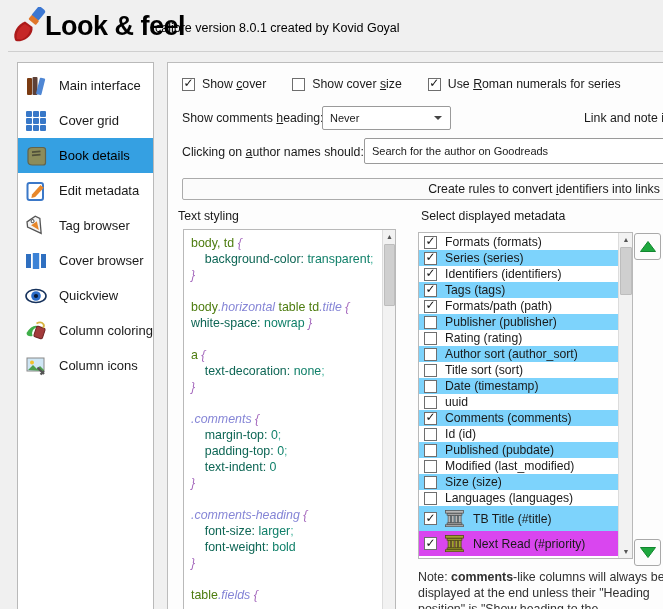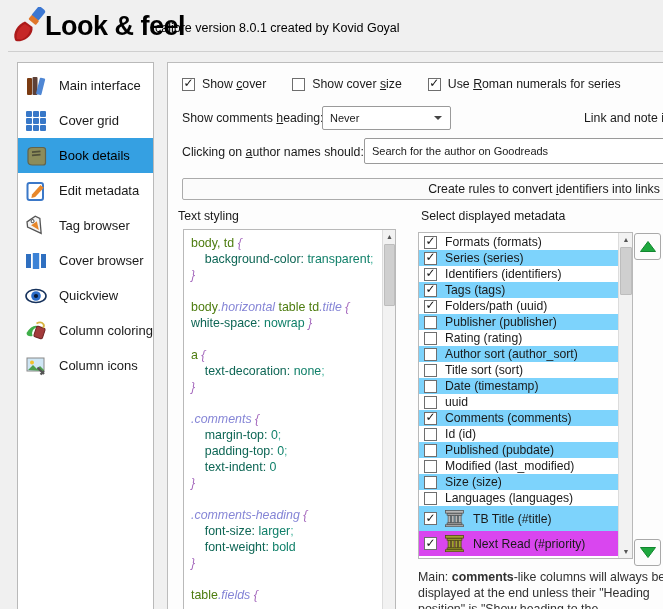--- a/index.html
+++ b/index.html
@@ -239,21 +239,21 @@
           <div class="mrow">
             <span class="box checked"></span>
             <span class="lbl">Identifiers (identifiers)</span>
           </div>
           <div class="mrow stripe">
             <span class="box checked"></span>
             <span class="lbl">Tags (tags)</span>
           </div>
           <div class="mrow">
             <span class="box checked"></span>
-            <span class="lbl">Folders/path (uuid)</span>
+            <span class="lbl">Formats/path (path)</span>
           </div>
           <div class="mrow stripe">
             <span class="box"></span>
             <span class="lbl">Publisher (publisher)</span>
           </div>
           <div class="mrow">
             <span class="box"></span>
             <span class="lbl">Rating (rating)</span>
           </div>
           <div class="mrow stripe">
@@ -344,15 +344,15 @@
       <svg width="16" height="11" viewBox="0 0 16 11">
           <path d="M8 0.5 L15.5 10.5 H0.5 Z" fill="#1ea83e" stroke="#12862f"></path>
         </svg>
     </div>
     <div class="greenbtn" style="top:476px;">
       <svg width="16" height="11" viewBox="0 0 16 11">
           <path d="M8 10.5 L0.5 0.5 H15.5 Z" fill="#1ea83e" stroke="#12862f"></path>
         </svg>
     </div>
 
-    <div class="note"><span>Main: </span><b>comments</b><span>-like columns will always be displayed at the end unless their "Heading position" is "Show heading to the</span></div>
+    <div class="note"><span>Note: </span><b>comments</b><span>-like columns will always be displayed at the end unless their "Heading position" is "Show heading to the</span></div>
   </div>
 </div>
 
 </body></html>

